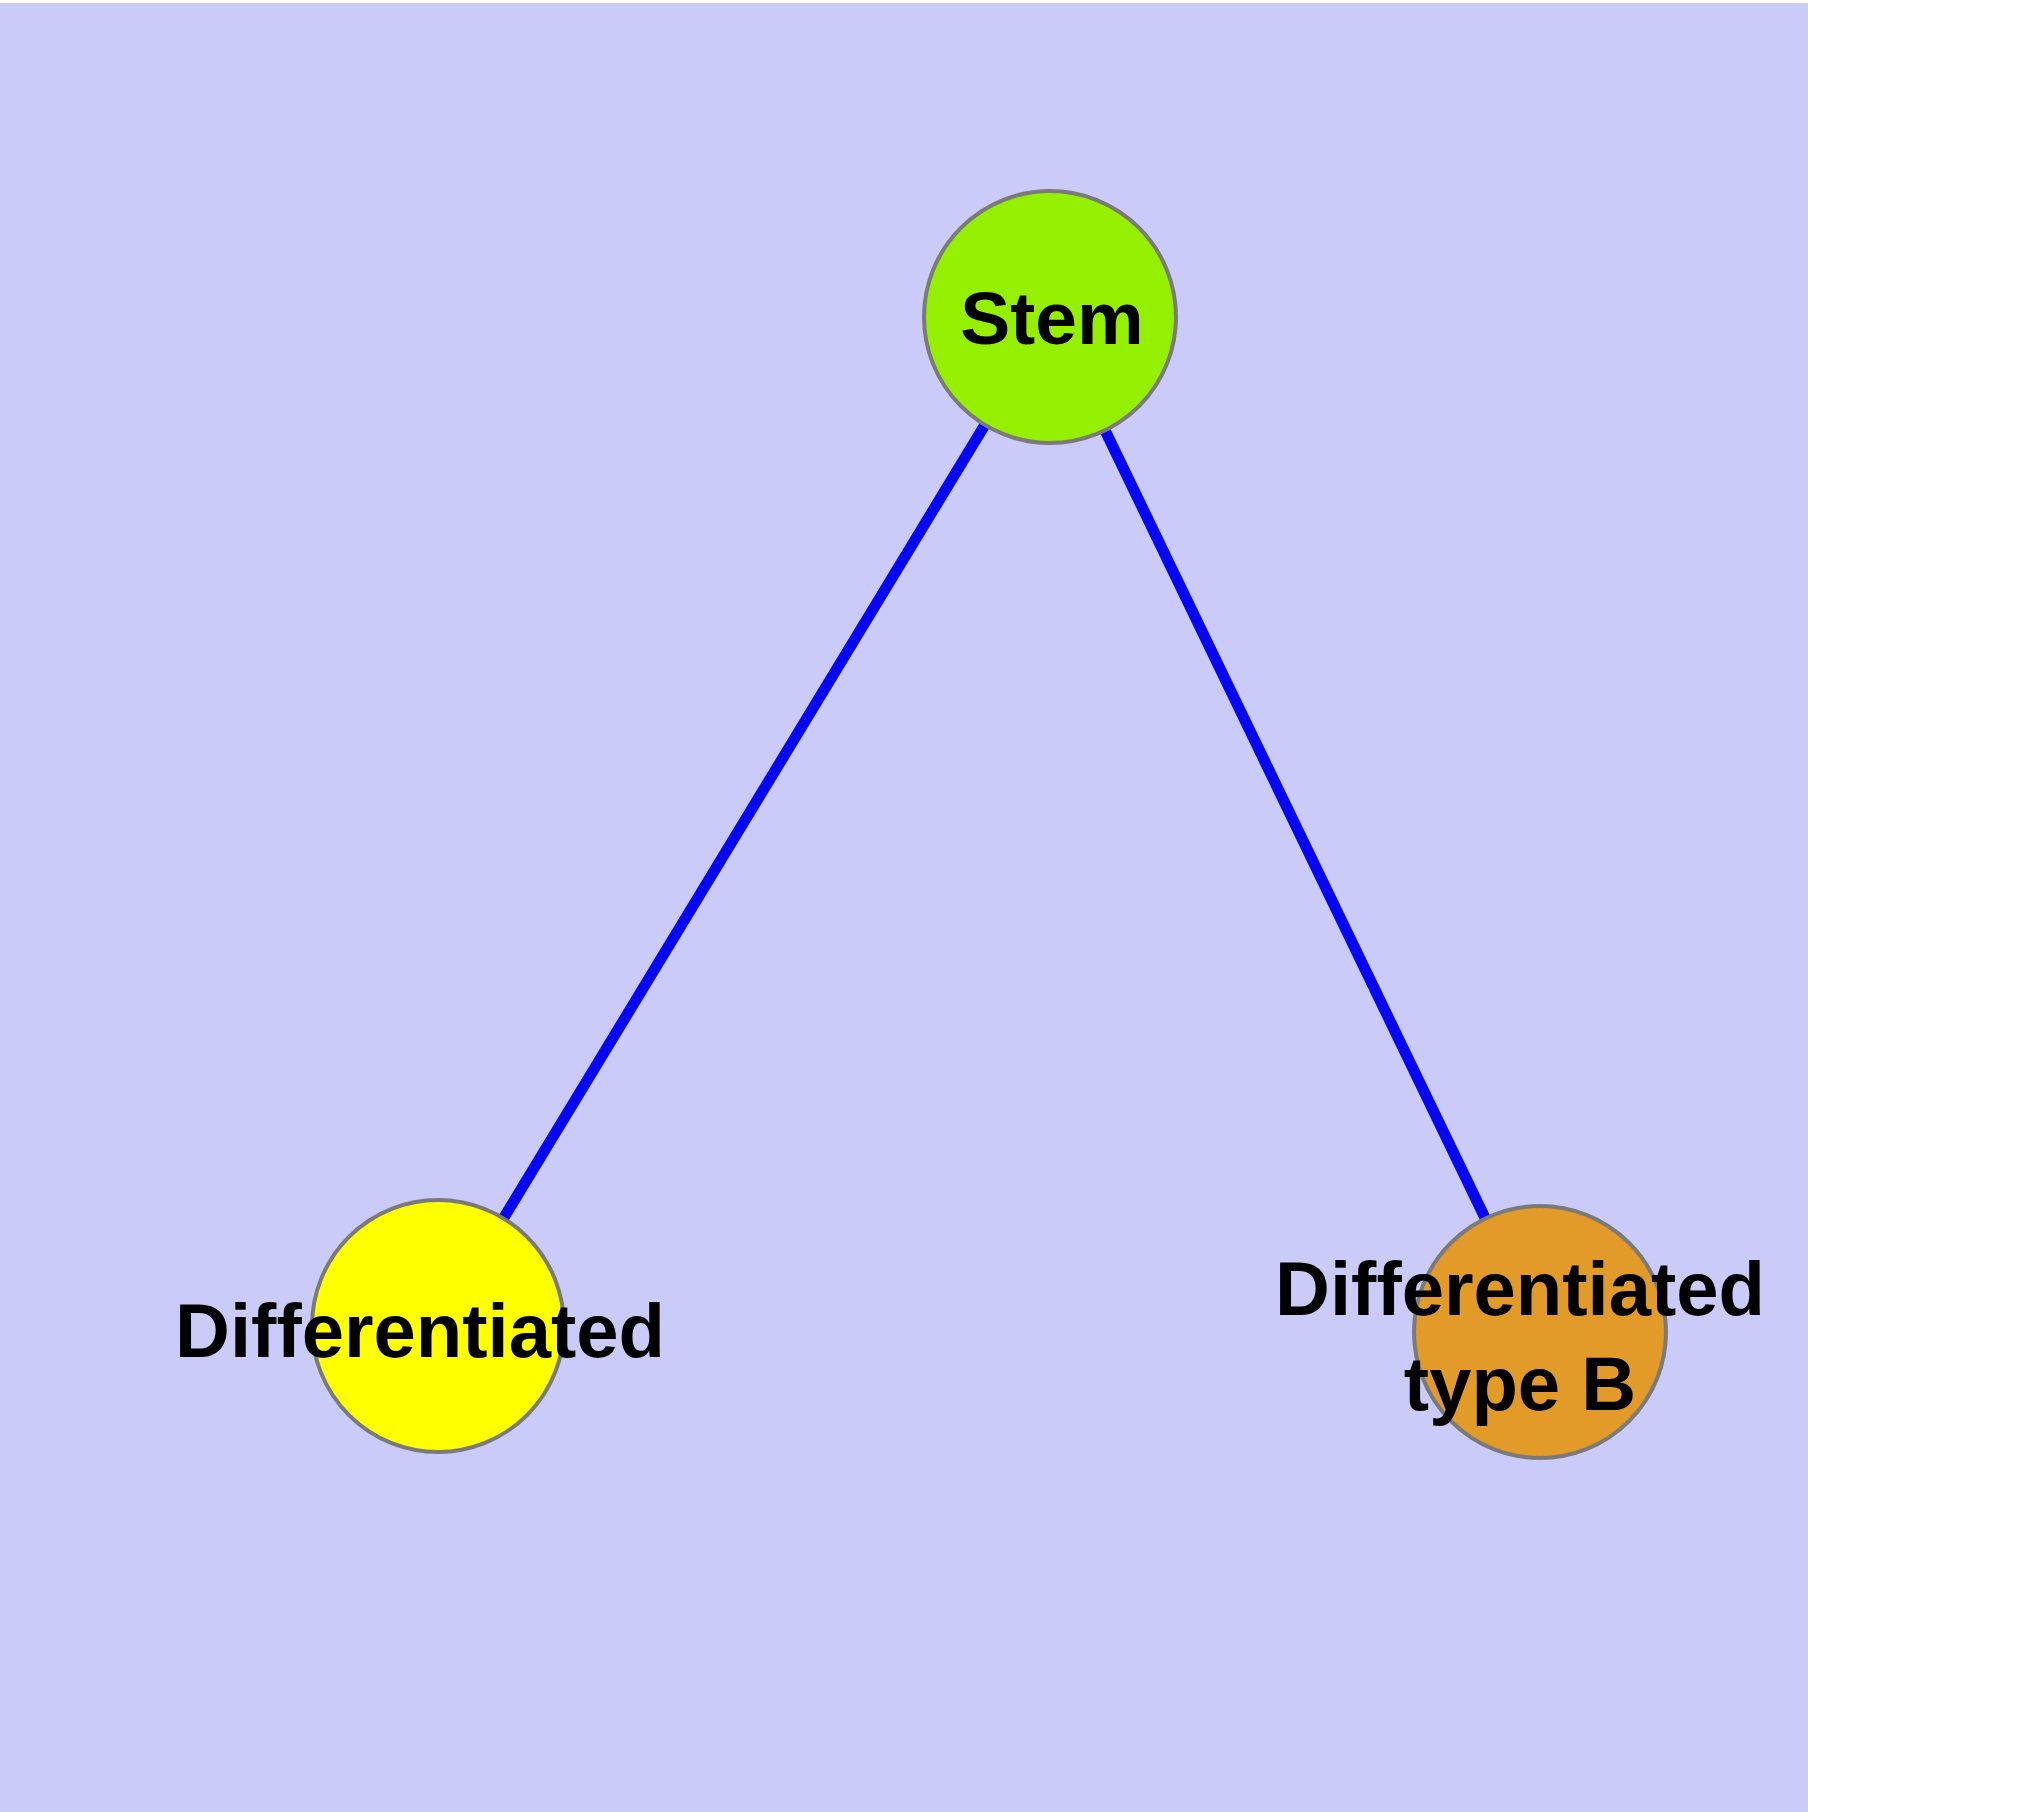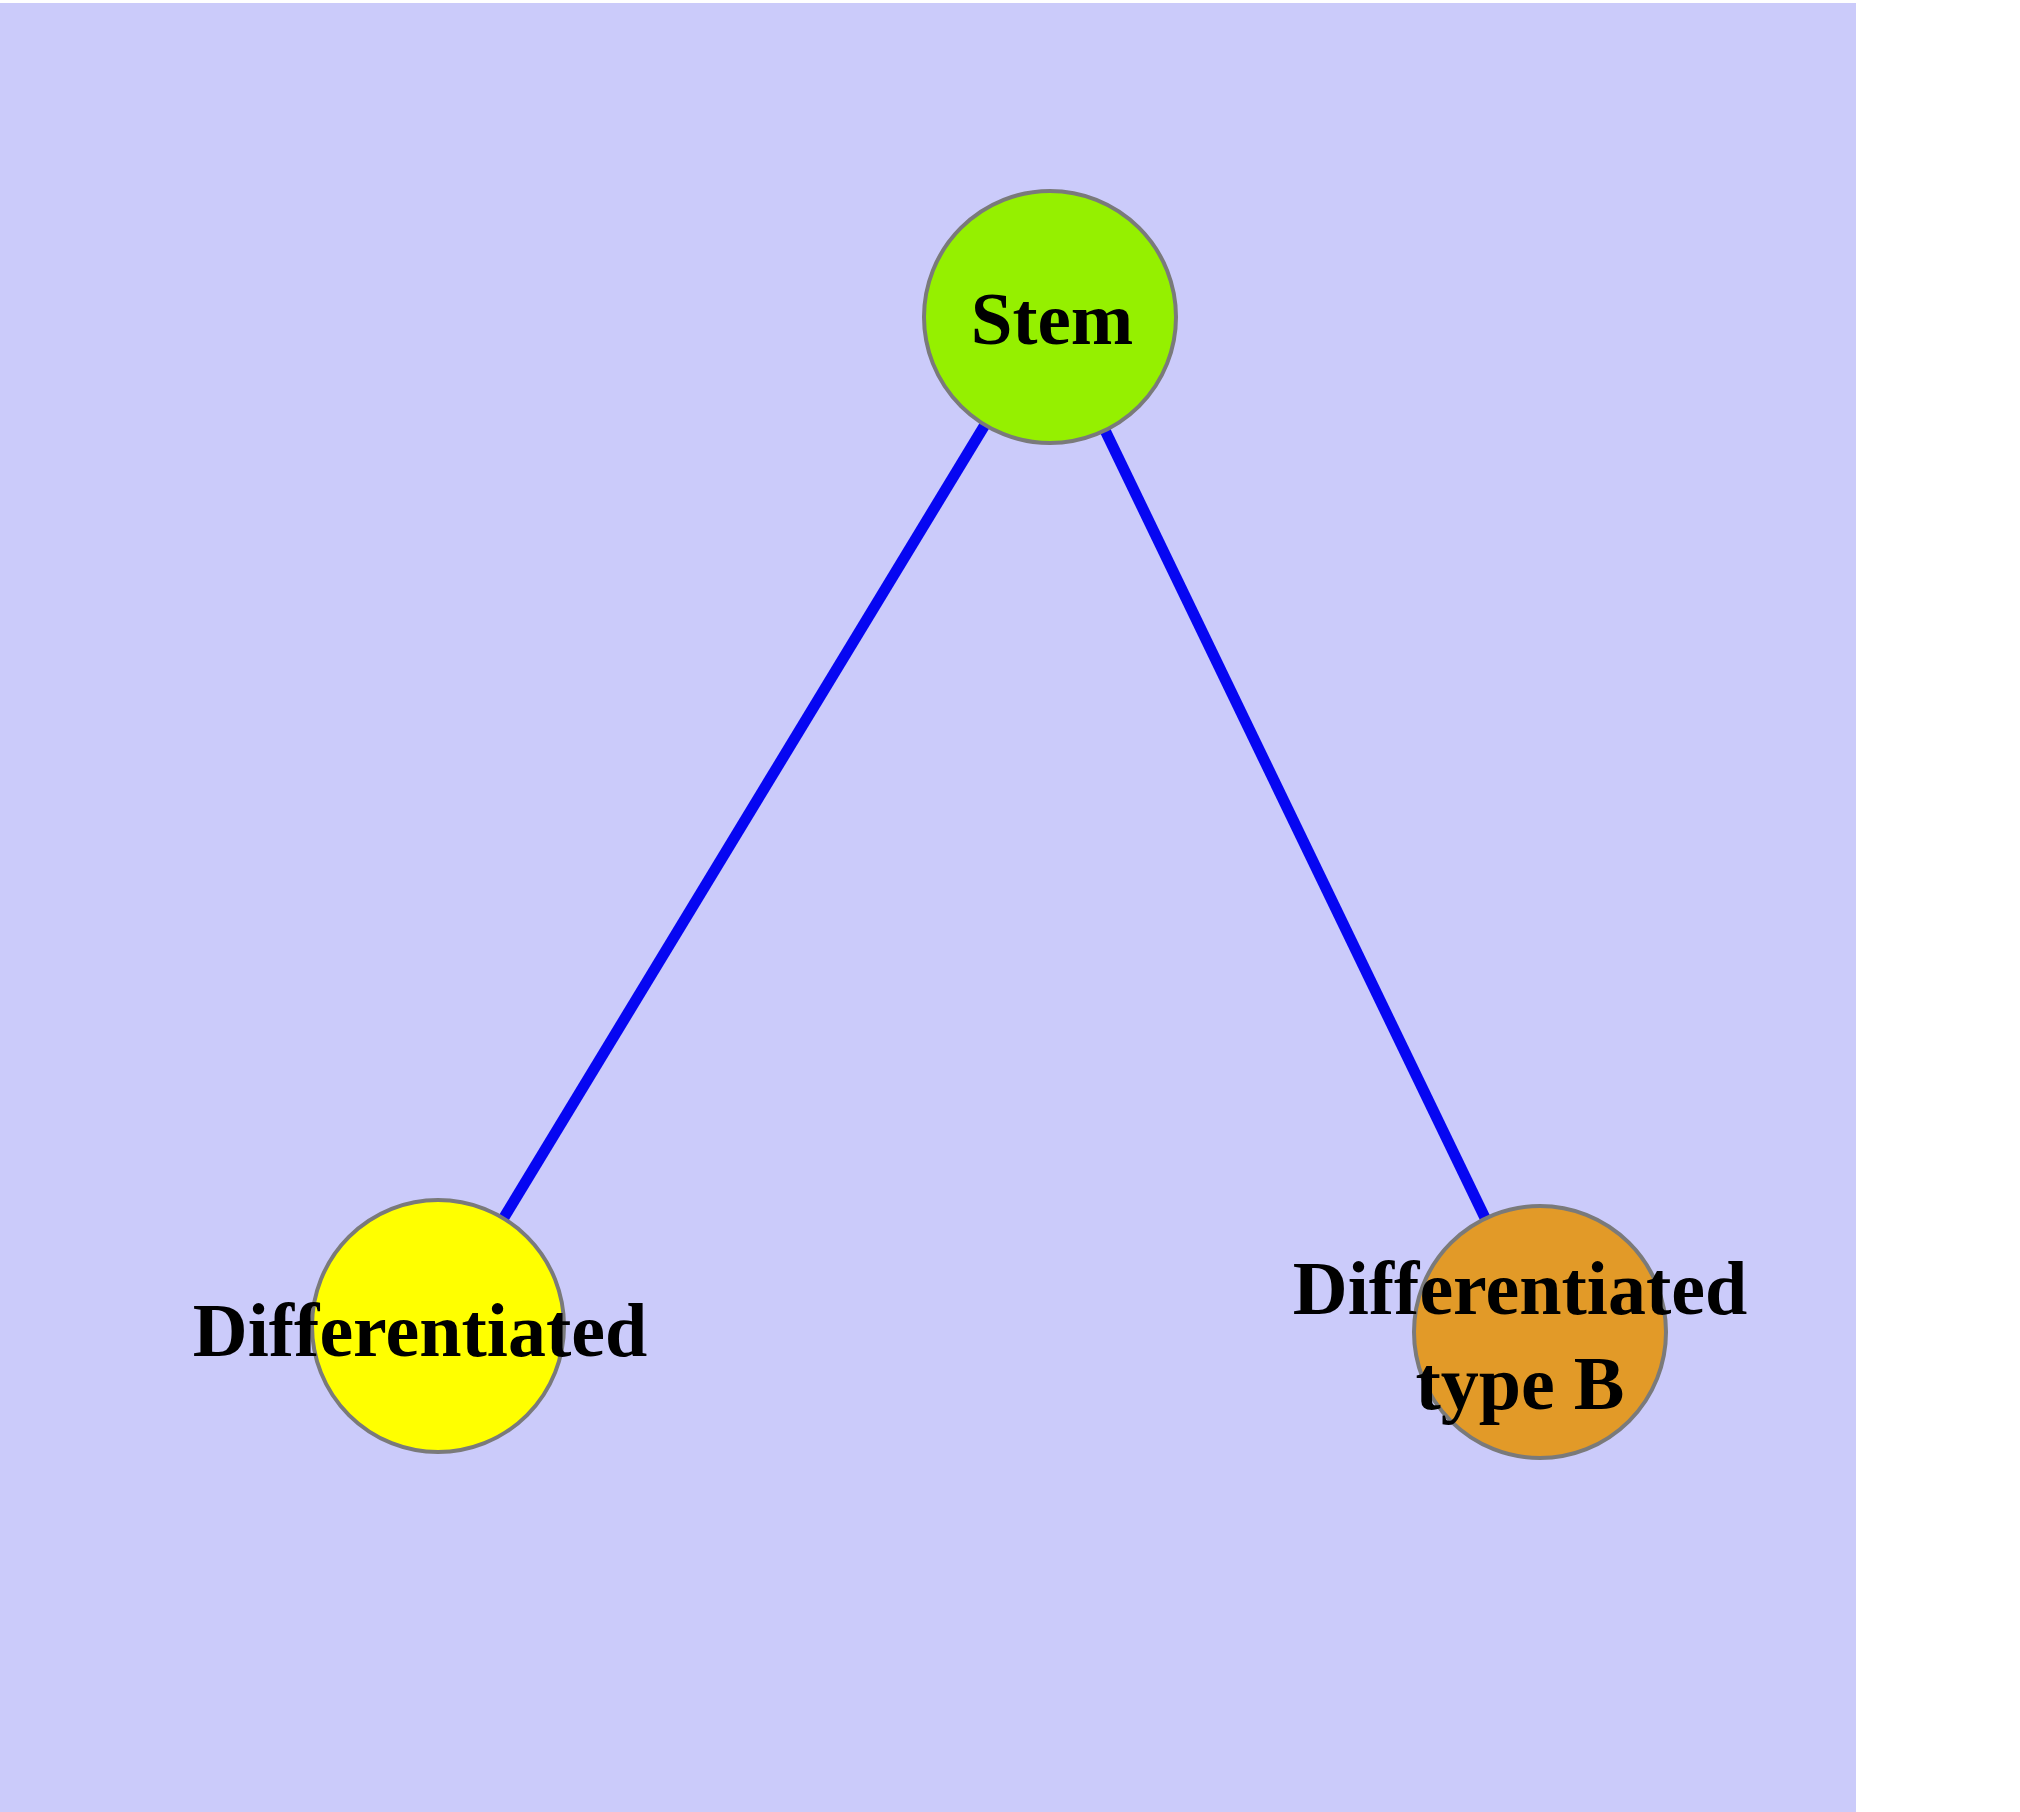--- a/index.html
+++ b/index.html
@@ -6,22 +6,21 @@
     margin: 0;
     padding: 0;
     background: #ffffff;
   }
   .canvas {
     position: relative;
     width: 1808px;
     height: 1812px;
     background: #CBCBFA;
     overflow: hidden;
-    font-family: Liberation Serif, serif;
-    padding-left: 48px;
+    font-family: Liberation Sans, sans-serif;
   }
   .top-strip {
     position: absolute;
     left: 0; top: 0;
     width: 100%;
     height: 2.5px;
     background: #ffffff;
   }
   .edges {
     position: absolute;

